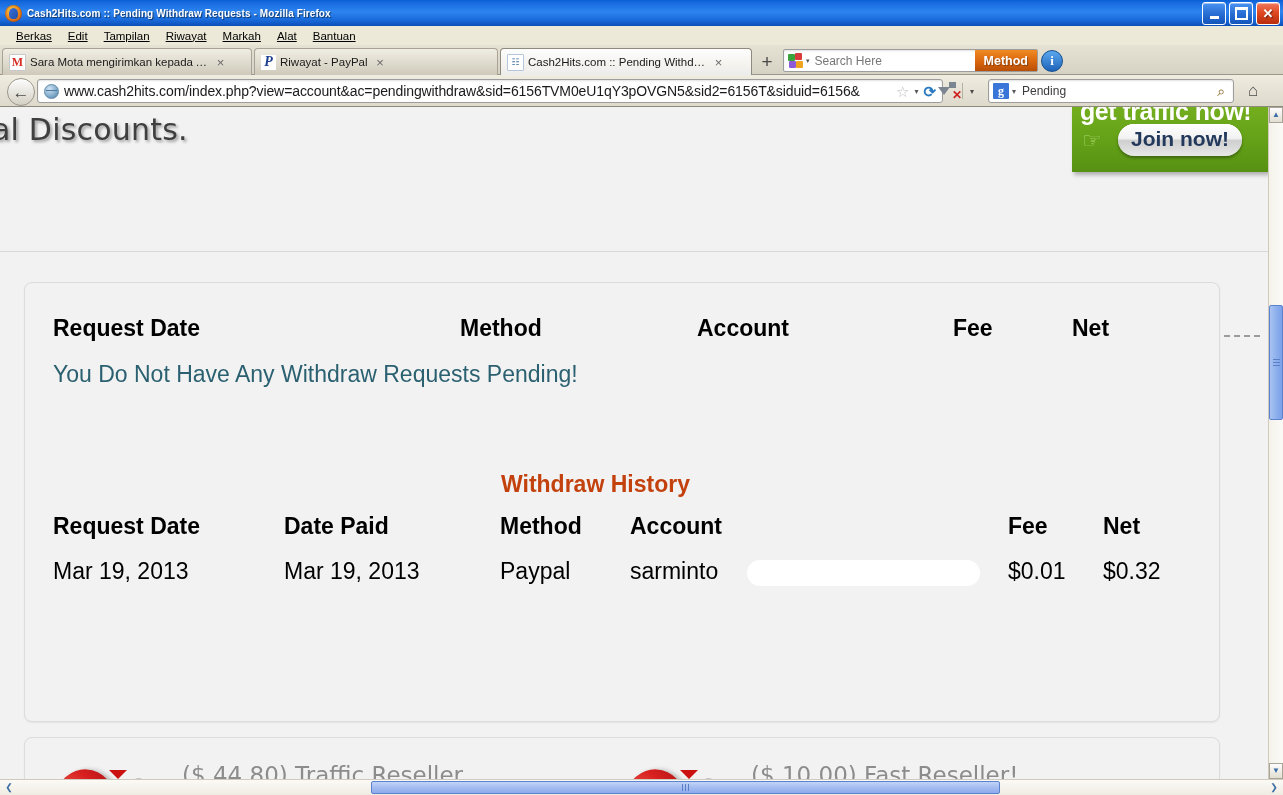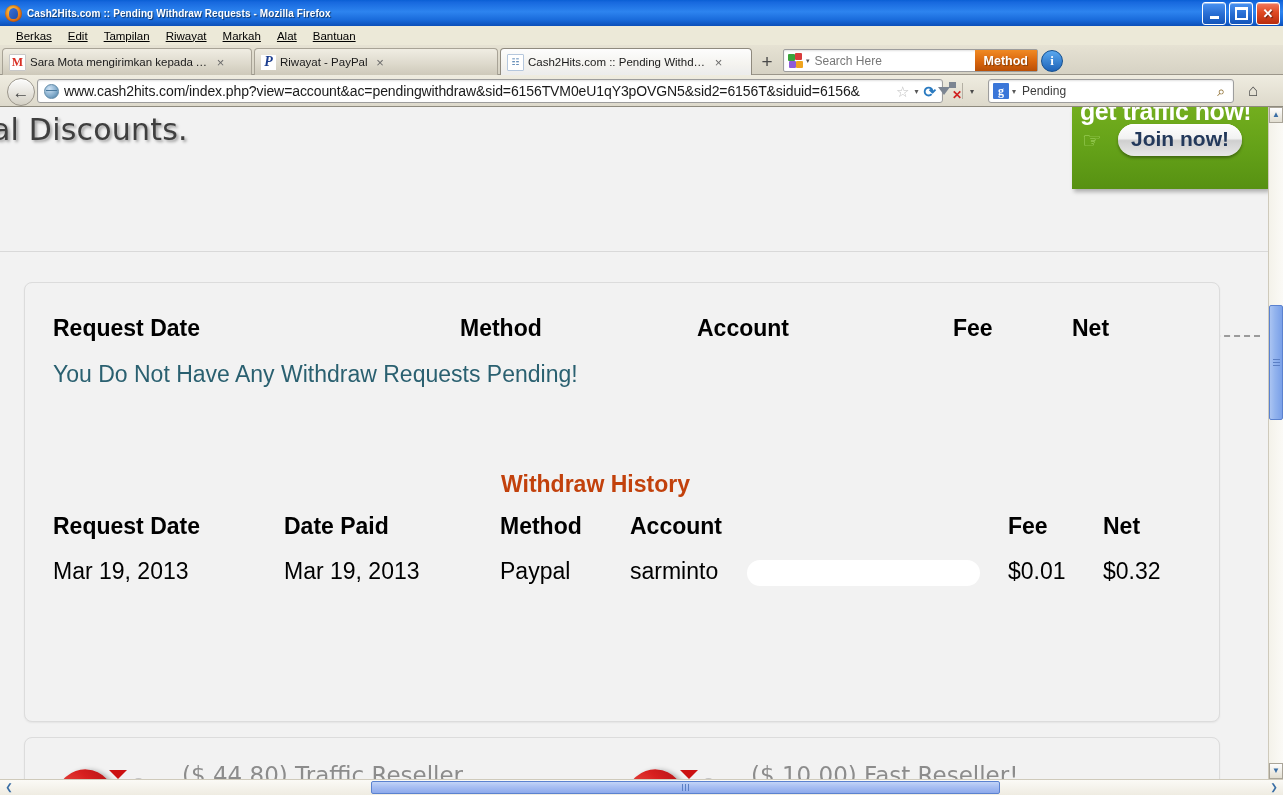--- a/index.html
+++ b/index.html
@@ -245,21 +245,21 @@
   }
   .hero-text {
     position: absolute; left: -8px; top: 5px;
     font-size: 30px; color: #3f3f3f; font-weight: normal;
     text-shadow: 2px 2px 3px rgba(0,0,0,.35);
     letter-spacing: .2px;
     font-family: "DejaVu Sans", sans-serif;
   }
   .ad-banner {
     position: absolute; left: 1072px; top: 0px;
-    width: 196px; height: 82px;
+    width: 196px; height: 65px;
     background: linear-gradient(to bottom, #73ae1e 0%, #63a018 55%, #579112 100%);
     overflow: hidden;
     box-shadow: 2px 3px 4px rgba(0,0,0,.28);
   }
   .ad-top-text {
     position: absolute; left: 8px; top: -10px;
     color: #ffffff; font-weight: bold; font-size: 25px;
     white-space: nowrap; letter-spacing: -.5px;
   }
   .ad-hand {

